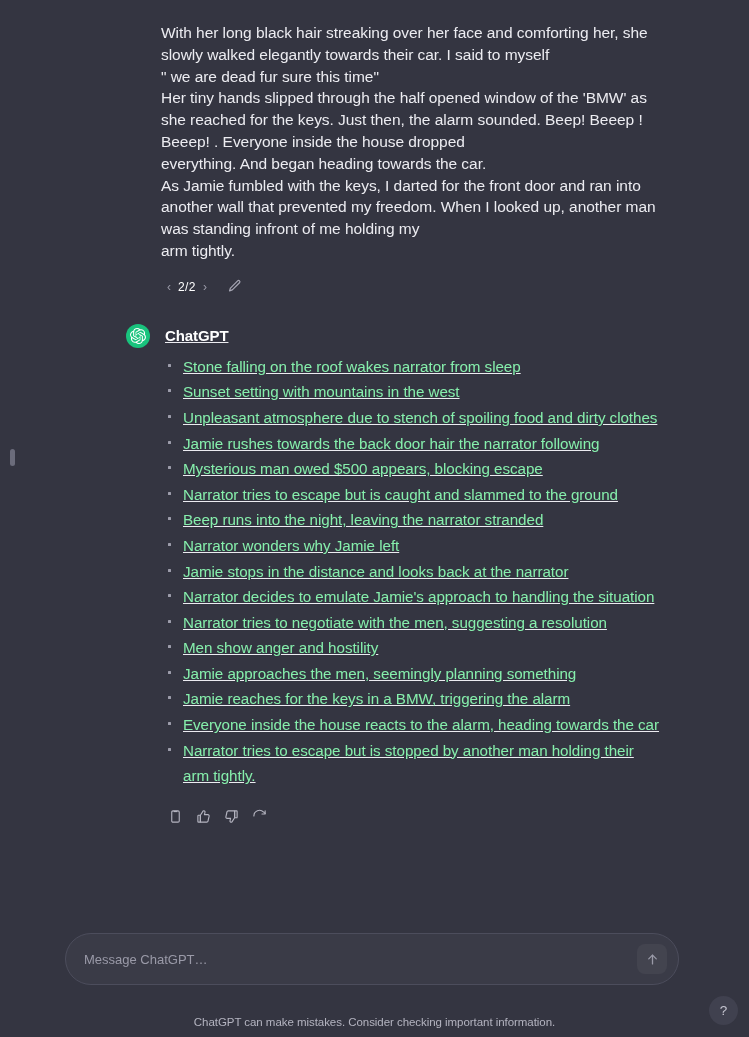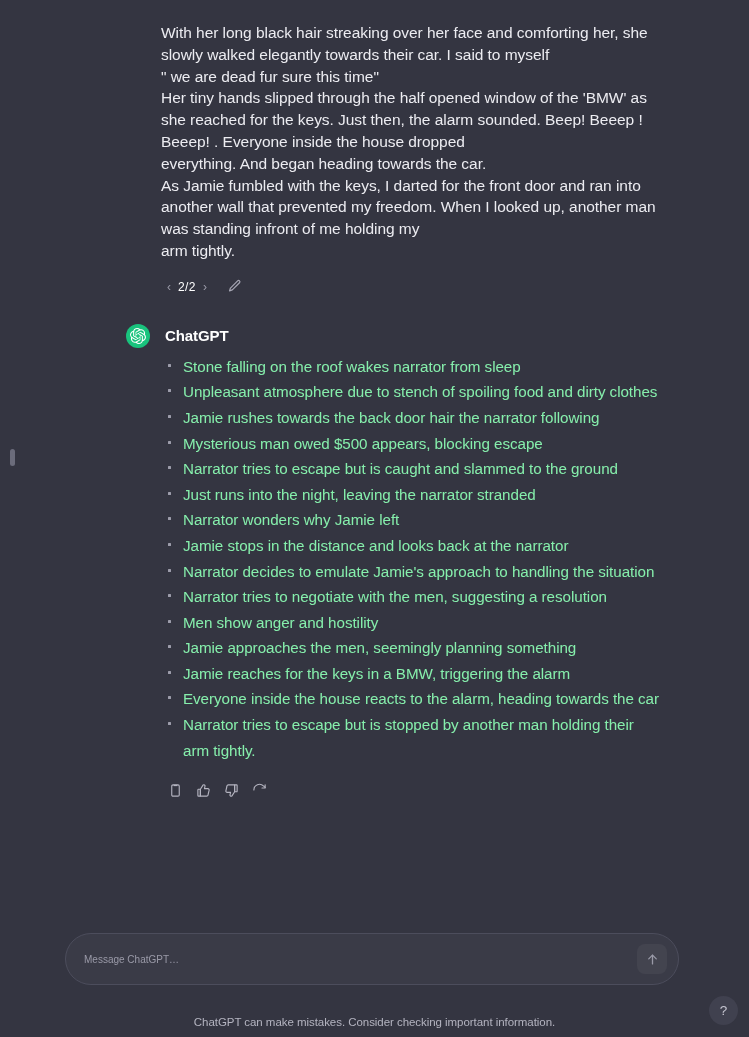--- a/index.html
+++ b/index.html
@@ -86,20 +86,21 @@
     align-items: center;
     margin-left: 12px;
     cursor: pointer;
   }
   .edit-btn svg { display: block; }
 
   
   .assistant-block {
     margin-top: 26px;
     position: relative;
+    text-decoration: underline;
   }
   .assistant-head {
     display: flex;
     align-items: center;
     gap: 15px;
     margin-left: -35px;
     margin-bottom: 6px;
   }
   .avatar {
     width: 24px;
@@ -184,21 +185,21 @@
     display: flex;
     align-items: center;
   }
   .composer-input {
     flex: 1;
     background: transparent;
     border: none;
     outline: none;
     color: #ececf1;
     font-family: "Liberation Sans", sans-serif;
-    font-size: 10px;
+    font-size: 13px;
     padding: 0 0 0 18px;
     height: 100%;
   }
   .composer-input::placeholder {
     color: #9a9aa8;
     opacity: 1;
   }
   .send-btn {
     width: 30px;
     height: 30px;
@@ -278,25 +279,26 @@
         <span class="avatar">
           <svg width="16" height="16" viewBox="0 0 24 24" fill="#ffffff">
             <path d="M22.28 9.82a5.98 5.98 0 0 0-.52-4.91 6.05 6.05 0 0 0-6.5-2.9A5.98 5.98 0 0 0 10.74 0a6.05 6.05 0 0 0-5.77 4.19 5.98 5.98 0 0 0-4 2.9 6.05 6.05 0 0 0 .75 7.09 5.98 5.98 0 0 0 .51 4.91 6.05 6.05 0 0 0 6.51 2.9A5.98 5.98 0 0 0 13.26 24a6.05 6.05 0 0 0 5.77-4.2 5.98 5.98 0 0 0 4-2.9 6.05 6.05 0 0 0-.75-7.08zm-9.02 12.6a4.48 4.48 0 0 1-2.88-1.04l.14-.08 4.78-2.76a.79.79 0 0 0 .39-.68v-6.74l2.02 1.17a.07.07 0 0 1 .04.05v5.58a4.5 4.5 0 0 1-4.49 4.5zM3.6 18.3a4.47 4.47 0 0 1-.53-3.01l.14.09 4.78 2.76a.77.77 0 0 0 .78 0l5.84-3.37v2.33a.08.08 0 0 1-.3.06L9.74 19.9a4.5 4.5 0 0 1-6.14-1.64zM2.34 7.9a4.48 4.48 0 0 1 2.34-1.97v5.68a.77.77 0 0 0 .39.67l5.81 3.36-2.02 1.17a.07.07 0 0 1-.07 0l-4.83-2.79A4.5 4.5 0 0 1 2.34 7.9zm16.6 3.86L13.1 8.38l2.02-1.16a.07.07 0 0 1 .07 0l4.83 2.79a4.49 4.49 0 0 1-.68 8.1v-5.68a.79.79 0 0 0-.4-.67zm2.01-3.02l-.14-.09-4.77-2.78a.78.78 0 0 0-.79 0L9.42 9.24V6.91a.07.07 0 0 1 .03-.06l4.83-2.79a4.49 4.49 0 0 1 6.67 4.65zM8.32 12.87L6.3 11.7a.07.07 0 0 1-.04-.05V6.07a4.49 4.49 0 0 1 7.36-3.45l-.14.08L8.7 5.46a.79.79 0 0 0-.39.68zm1.1-2.37L12.02 9l2.6 1.5v3l-2.6 1.5-2.6-1.5z"></path>
           </svg>
         </span>
         <span class="assistant-name">ChatGPT</span>
       </div>
 
       <ul class="bullets">
         <li>Stone falling on the roof wakes narrator from sleep</li>
+        <li>Sunset setting with mountains in the west</li>
         <li>Unpleasant atmosphere due to stench of spoiling food and dirty clothes</li>
         <li>Jamie rushes towards the back door hair the narrator following</li>
         <li>Mysterious man owed $500 appears, blocking escape</li>
         <li>Narrator tries to escape but is caught and slammed to the ground</li>
-        <li>Just runs into the night, leaving the narrator stranded</li>
+        <li>Beep runs into the night, leaving the narrator stranded</li>
         <li>Narrator wonders why Jamie left</li>
         <li>Jamie stops in the distance and looks back at the narrator</li>
         <li>Narrator decides to emulate Jamie's approach to handling the situation</li>
         <li>Narrator tries to negotiate with the men, suggesting a resolution</li>
         <li>Men show anger and hostility</li>
         <li>Jamie approaches the men, seemingly planning something</li>
         <li>Jamie reaches for the keys in a BMW, triggering the alarm</li>
         <li>Everyone inside the house reacts to the alarm, heading towards the car</li>
         <li>Narrator tries to escape but is stopped by another man holding their arm tightly.</li>
       </ul>

